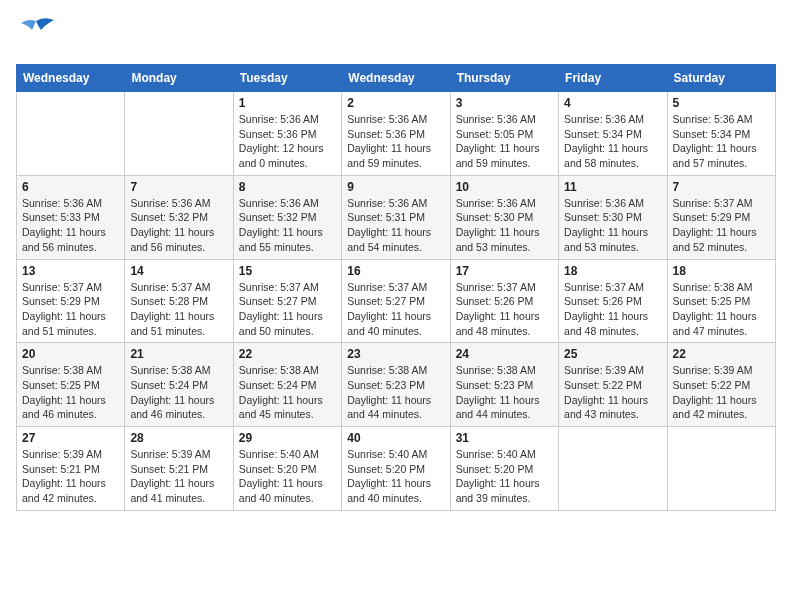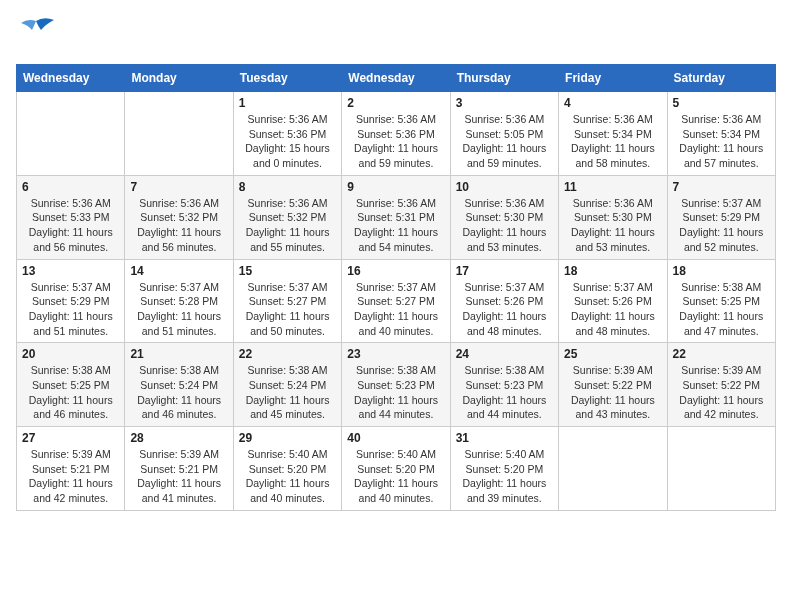--- a/index.html
+++ b/index.html
@@ -57,21 +57,20 @@
     .day-number {
       font-weight: bold;
       font-size: 12px;
       margin-bottom: 2px;
       color: #222;
     }
     .day-info {
       color: #333;
       font-size: 10.5px;
       line-height: 1.4;
-      text-align: center;
     }
     .empty { background: #fff !important; }
     .logo-wrapper {
       display: flex;
       align-items: center;
       gap: 4px;
     }
     .logo-icon {
       width: 40px;
       height: 36px;
@@ -126,21 +125,21 @@
   </thead>
   <tbody id="calendar-body">
   <tr>
         <td class="empty"></td>
         <td class="empty"></td>
         <td>
           <div class="day-number">1</div>
           <div class="day-info">
             <div>Sunrise: 5:36 AM</div>
             <div>Sunset: 5:36 PM</div>
-            <div>Daylight: 15 hours and 0 minutes.</div>
+            <div>Daylight: 12 hours and 0 minutes.</div>
           </div>
         </td>
         <td>
           <div class="day-number">2</div>
           <div class="day-info">
             <div>Sunrise: 5:36 AM</div>
             <div>Sunset: 5:36 PM</div>
             <div>Daylight: 11 hours and 59 minutes.</div>
           </div>
         </td>

